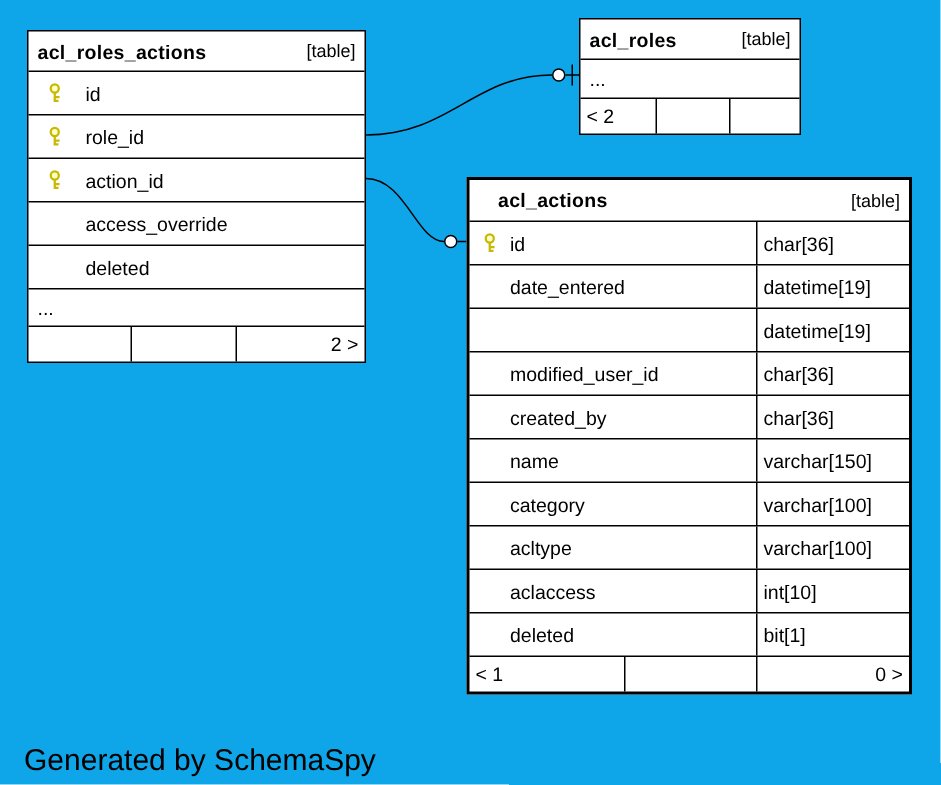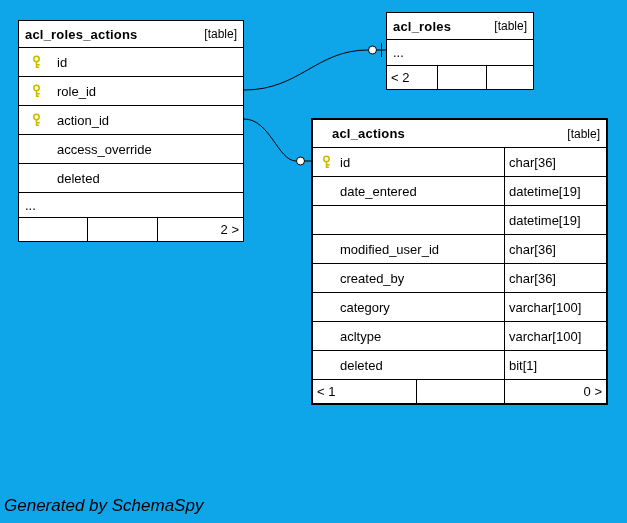--- a/index.html
+++ b/index.html
@@ -39,21 +39,21 @@
   #tbl-ara .fc:nth-child(3){ flex:1 1 auto; }
   #tbl-ar .fc:nth-child(1){ flex:0 0 50px; }
   #tbl-ar .fc:nth-child(2){ flex:0 0 49px; }
   #tbl-ar .fc:nth-child(3){ flex:1 1 auto; }
   #tbl-aa .fc:nth-child(1){ flex:0 0 103px; }
   #tbl-aa .fc:nth-child(2){ flex:0 0 88px; }
   #tbl-aa .fc:nth-child(3){ flex:1 1 auto; }
 
   .key-svg { display:block; }
 
-  .genby { position:absolute; left:4px; top:496px; font-size:17px;font-style:italic; }
+  .genby { position:absolute; left:16px; top:496px; font-size:20px; }
 </style>
 </head>
 <body>
 
 <div class="canvas">
 
   <svg class="connectors" width="627" height="523">
     <g stroke="#000" stroke-width="1" fill="none">
       <path d="M244,90 C300,90 316,50 368,50"></path>
       <circle cx="372.5" cy="50" r="4" fill="#fff"></circle>
@@ -170,37 +170,51 @@
     </div>
 
     <div class="row">
       <span class="namewrap">
         <span class="ic"></span>
         <span class="cn">created_by</span>
       </span>
       <span class="tp">char[36]</span>
     </div>
 
+    <div class="row">
+      <span class="namewrap">
+        <span class="ic"></span>
+        <span class="cn">name</span>
+      </span>
+      <span class="tp">varchar[150]</span>
+    </div>
 
     <div class="row">
       <span class="namewrap">
         <span class="ic"></span>
         <span class="cn">category</span>
       </span>
       <span class="tp">varchar[100]</span>
     </div>
 
     <div class="row">
       <span class="namewrap">
         <span class="ic"></span>
         <span class="cn">acltype</span>
       </span>
       <span class="tp">varchar[100]</span>
     </div>
 
+    <div class="row">
+      <span class="namewrap">
+        <span class="ic"></span>
+        <span class="cn">aclaccess</span>
+      </span>
+      <span class="tp">int[10]</span>
+    </div>
 
     <div class="row">
       <span class="namewrap">
         <span class="ic"></span>
         <span class="cn">deleted</span>
       </span>
       <span class="tp">bit[1]</span>
     </div>
 
     <div class="frow">

